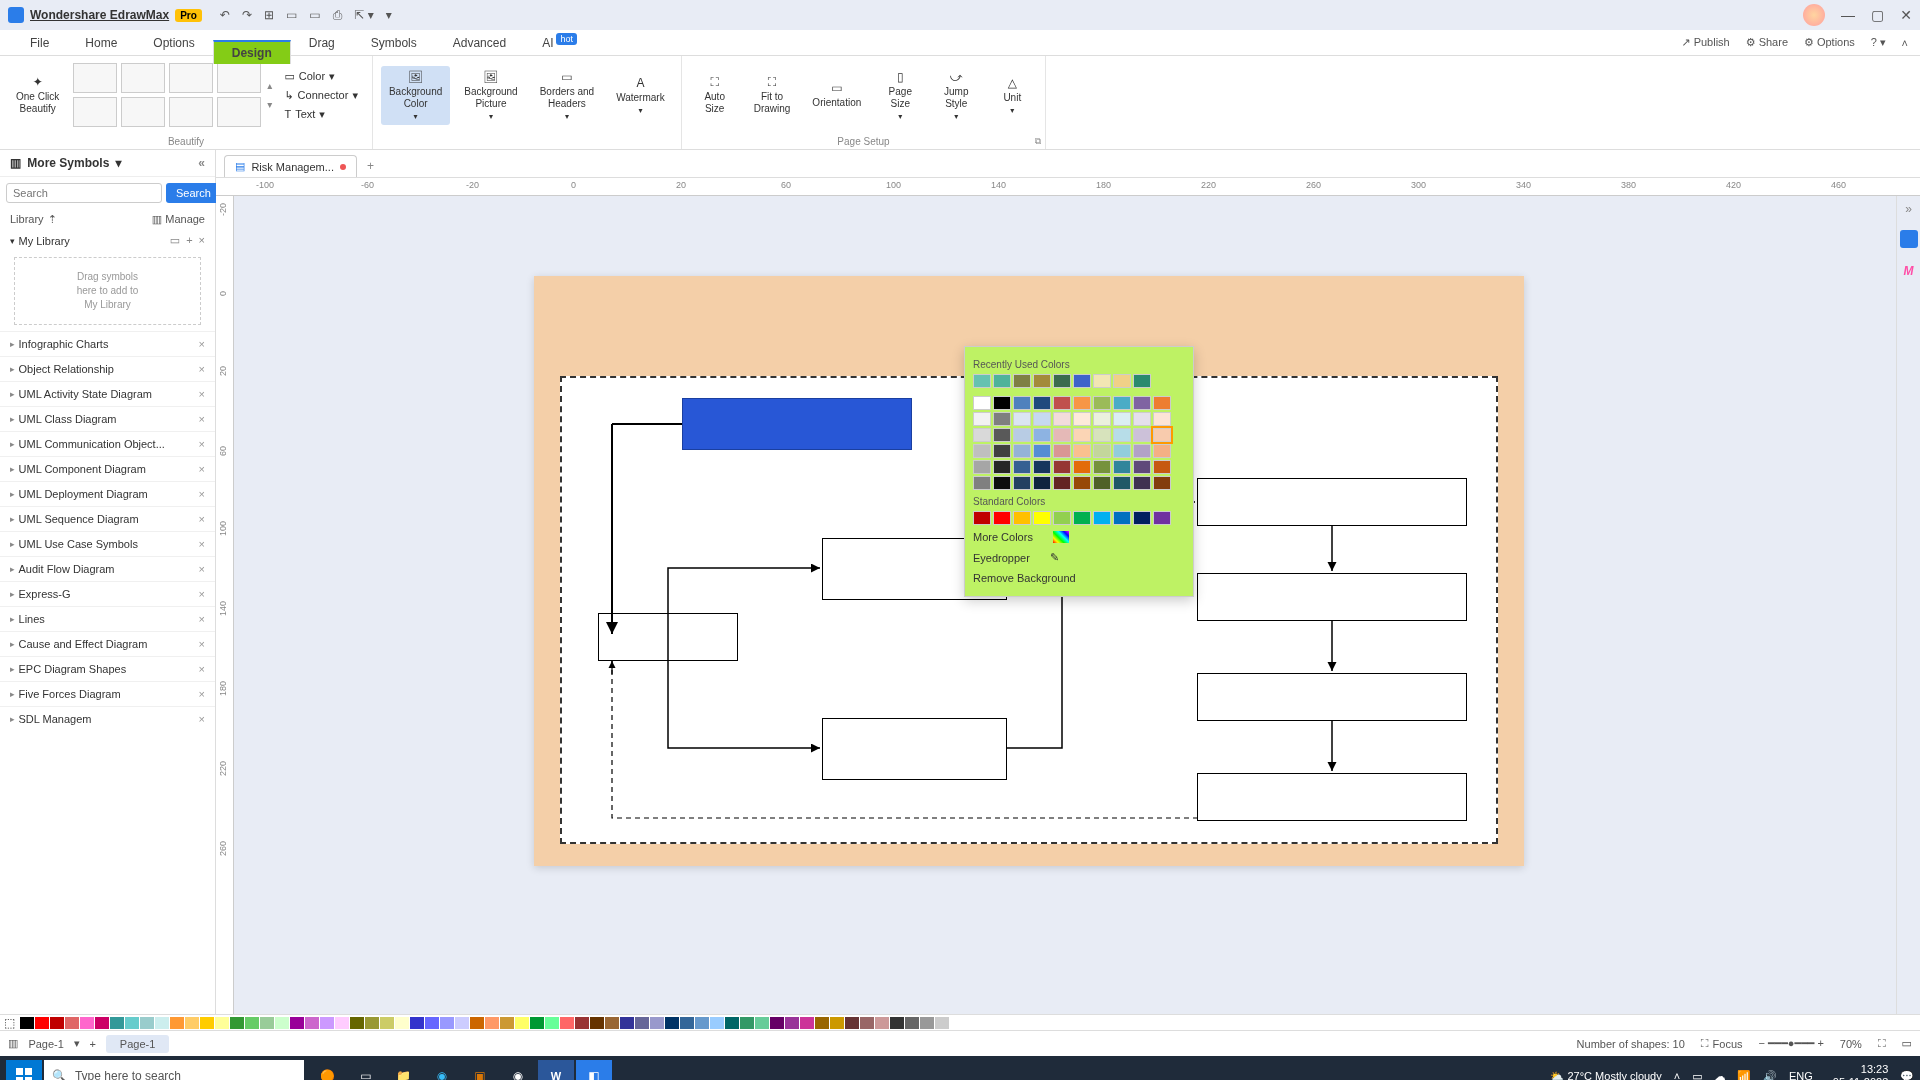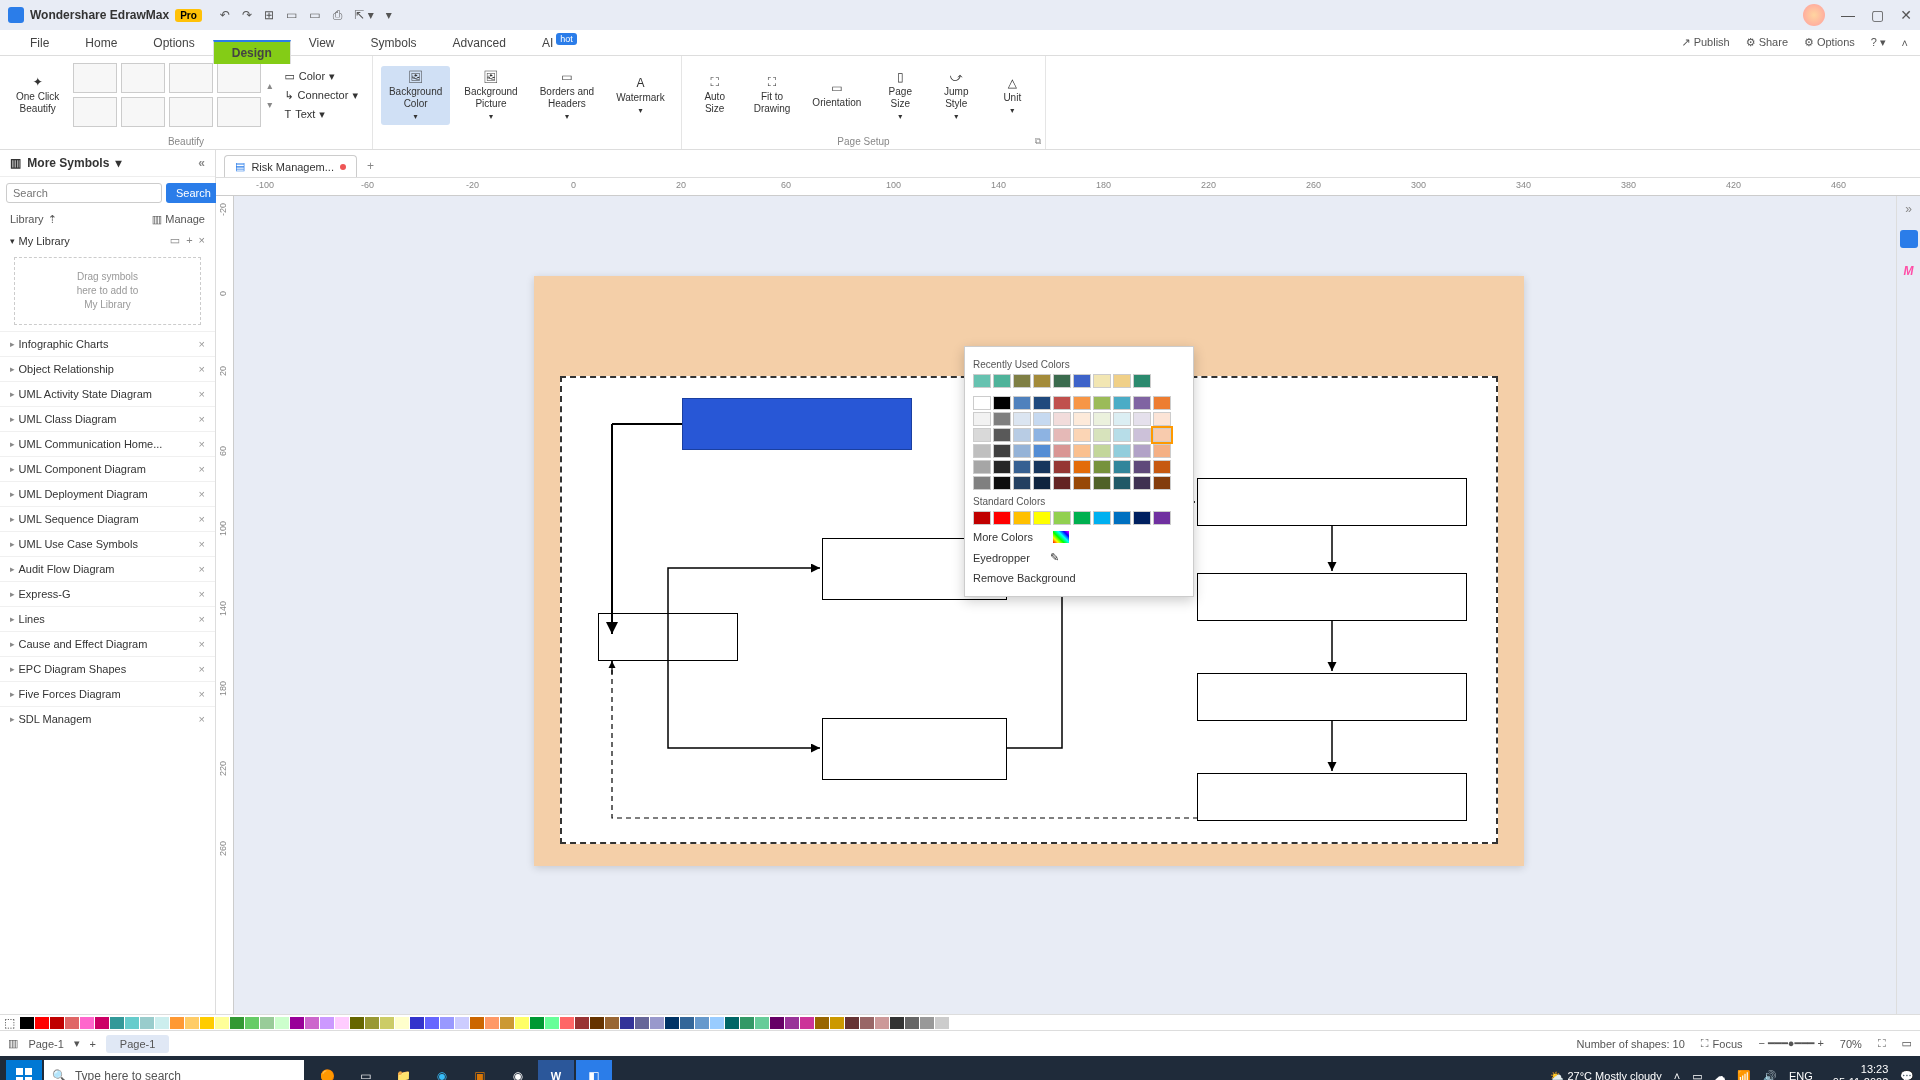--- a/index.html
+++ b/index.html
@@ -1,21 +1,21 @@
 <!DOCTYPE html>
 <html><head>
 <meta charset="utf-8">
 <style>
 * { margin: 0; padding: 0; box-sizing: border-box; font-family: "Segoe UI", Arial, sans-serif; }
 body { background: #f0f0f0; width: 1920px; height: 1080px; overflow: hidden; font-size: 12px; color: #333; }
 
 
 .titlebar { height: 30px; background: #e8ecf5; display: flex; align-items: center; padding: 0 8px; }
 .titlebar .logo { width: 16px; height: 16px; background: #2b7de9; border-radius: 3px; margin-right: 6px; }
-.titlebar .appname { font-weight: 600; font-size: 12px; }
+.titlebar .appname { font-weight: 600; font-size: 12px; text-decoration: underline; }
 .titlebar .pro { background: #ffc107; color: #000; font-size: 10px; padding: 1px 5px; border-radius: 3px; margin-left: 6px; font-weight: 600; }
 .titlebar .qat { display: flex; gap: 12px; margin-left: 18px; color: #555; }
 .titlebar .spacer { flex: 1; }
 .titlebar .winbtns { display: flex; gap: 16px; align-items: center; }
 .titlebar .avatar { width: 22px; height: 22px; border-radius: 50%; background: radial-gradient(circle, #ffd5a0, #ff9e9e); }
 .titlebar .winctl { font-size: 14px; color: #555; }
 
 
 .menubar { height: 26px; background: #fff; border-bottom: 1px solid #ddd; display: flex; align-items: center; padding-left: 12px; gap: 0; }
 .menubar .mitem { padding: 4px 18px; font-size: 12px; color: #444; cursor: pointer; }
@@ -74,21 +74,21 @@
 .page-inner { position: absolute; left: 26px; top: 100px; right: 26px; bottom: 22px; border: 2px dashed #333; background: #fff; }
 
 .shape { position: absolute; border: 1px solid #000; background: #fff; }
 .shape.blue { background: #2857d6; border-color: #1a3fa0; }
 
 .rightstrip { position: absolute; right: 0; top: 0; width: 24px; height: 100%; background: #e8ecf5; border-left: 1px solid #ddd; display: flex; flex-direction: column; align-items: center; padding-top: 6px; gap: 14px; }
 .rightstrip .ai { width: 18px; height: 18px; background: #2b7de9; border-radius: 3px; }
 .rightstrip .m { width: 18px; height: 18px; display: flex; align-items: center; justify-content: center; font-weight: 700; color: #ff4da6; font-style: italic; }
 
 
-.popover { position: absolute; left: 730px; top: 150px; width: 230px; background: #ffffff; border: 1px solid #ccc; box-shadow: 0 4px 12px rgba(0,0,0,0.2); padding: 8px; z-index: 100; }
+.popover { position: absolute; left: 730px; top: 150px; width: 230px; background: #bef264; border: 1px solid #ccc; box-shadow: 0 4px 12px rgba(0,0,0,0.2); padding: 8px; z-index: 100; }
 .popover .sect { font-size: 10px; color: #555; margin: 4px 0; }
 .swatchrow { display: flex; gap: 2px; margin-bottom: 2px; }
 .sw { width: 18px; height: 14px; border: 1px solid #ccc; }
 .swgrid { display: grid; grid-template-columns: repeat(10, 18px); gap: 2px; margin-bottom: 6px; }
 .popover .row { display: flex; align-items: center; gap: 20px; font-size: 11px; padding: 4px 0; }
 .popover .grad { width: 16px; height: 12px; background: linear-gradient(45deg, red, yellow, lime, cyan, blue, magenta); }
 
 
 .colorbar { height: 16px; background: #fff; display: flex; align-items: center; padding: 0 4px; gap: 1px; border-top: 1px solid #ddd; }
 .colorbar .csw { width: 14px; height: 12px; }
@@ -136,21 +136,21 @@
     <span class="winctl">▢</span>
     <span class="winctl">✕</span>
   </div>
 </div>
 
 <div class="menubar" id="menubar">
     <div class="mitem">File</div>
     <div class="mitem">Home</div>
     <div class="mitem">Options</div>
     <div class="mitem active">Design</div>
-    <div class="mitem">View</div>
+    <div class="mitem">Drag</div>
     <div class="mitem">Symbols</div>
     <div class="mitem">Advanced</div>
     <div class="mitem">AI<span class="hot">hot</span></div>
     <div class="rightactions">
       <span class="ract">↗ Publish</span>
       <span class="ract">⚙ Share</span>
       <span class="ract">⚙ Options</span>
       <span class="ract">? ▾</span>
       <span class="ract">˄</span>
     </div>
@@ -302,21 +302,21 @@
           <span>UML Activity State Diagram</span>
           <span class="x">×</span>
         </div>
         <div class="catitem">
           <span class="arr">▸</span>
           <span>UML Class Diagram</span>
           <span class="x">×</span>
         </div>
         <div class="catitem">
           <span class="arr">▸</span>
-          <span>UML Communication Home...</span>
+          <span>UML Communication Object...</span>
           <span class="x">×</span>
         </div>
         <div class="catitem">
           <span class="arr">▸</span>
           <span>UML Component Diagram</span>
           <span class="x">×</span>
         </div>
         <div class="catitem">
           <span class="arr">▸</span>
           <span>UML Deployment Diagram</span>

